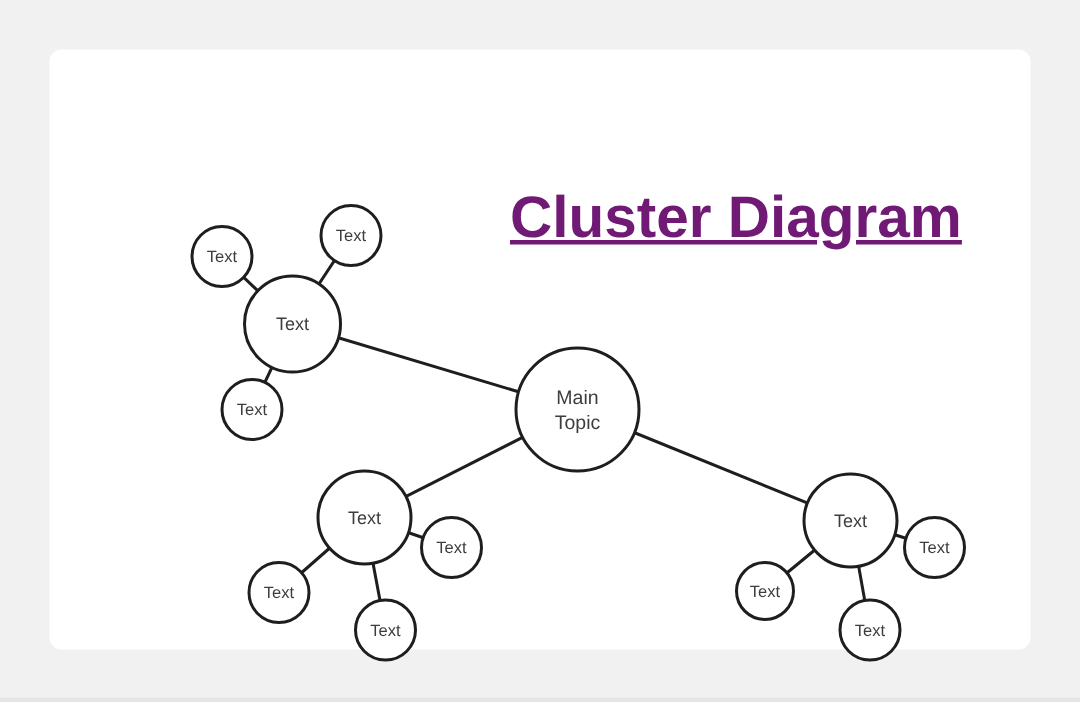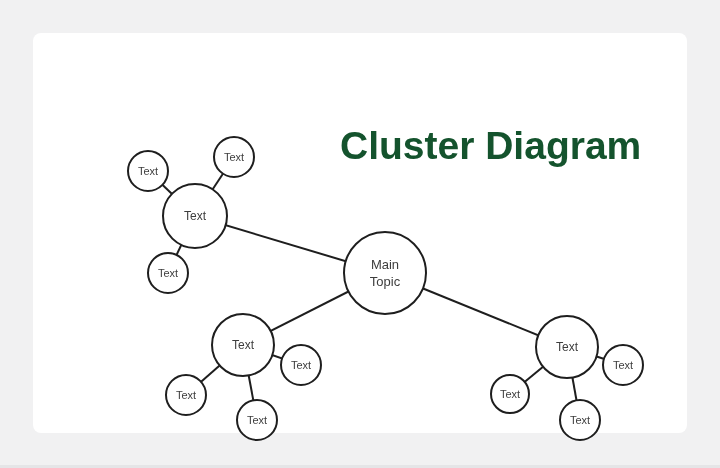--- a/index.html
+++ b/index.html
@@ -54,21 +54,21 @@
     text-anchor: middle;
     font-family: "Liberation Sans", sans-serif;
     font-weight: 400;
   }
 </style>
 </head>
 <body>
 
 <div class="frame">
   <div class="card">
-    <h1 class="title" style="color: #14532d;">Cluster Diagram</h1>
+    <h1 class="title" style="color: #701a75; text-decoration: underline;">Cluster Diagram</h1>
     <svg class="diagram" id="diagram-svg" viewBox="0 0 720 468">
         <line x1="352" y1="240" x2="162" y2="183" stroke="#1e1e1e" stroke-width="2" class="edge-line"></line>
         <line x1="352" y1="240" x2="210" y2="312" stroke="#1e1e1e" stroke-width="2" class="edge-line"></line>
         <line x1="352" y1="240" x2="534" y2="314" stroke="#1e1e1e" stroke-width="2" class="edge-line"></line>
         <line x1="162" y1="183" x2="115" y2="138" stroke="#1e1e1e" stroke-width="2" class="edge-line"></line>
         <line x1="162" y1="183" x2="201" y2="124" stroke="#1e1e1e" stroke-width="2" class="edge-line"></line>
         <line x1="162" y1="183" x2="135" y2="240" stroke="#1e1e1e" stroke-width="2" class="edge-line"></line>
         <line x1="210" y1="312" x2="268" y2="332" stroke="#1e1e1e" stroke-width="2" class="edge-line"></line>
         <line x1="210" y1="312" x2="153" y2="362" stroke="#1e1e1e" stroke-width="2" class="edge-line"></line>
         <line x1="210" y1="312" x2="224" y2="387" stroke="#1e1e1e" stroke-width="2" class="edge-line"></line>

